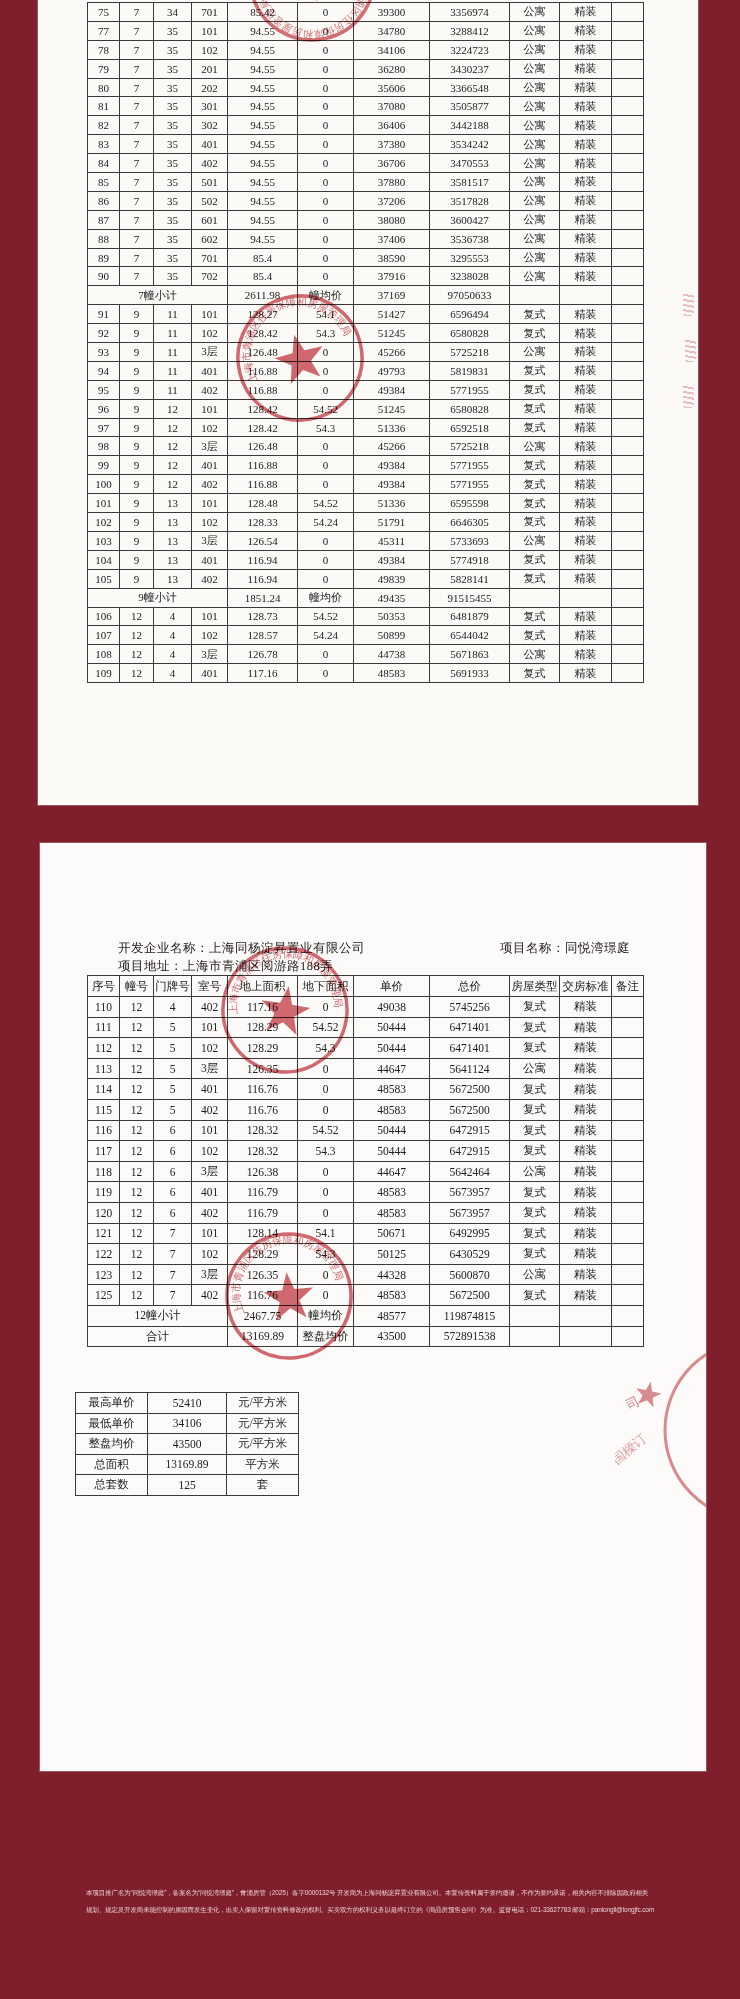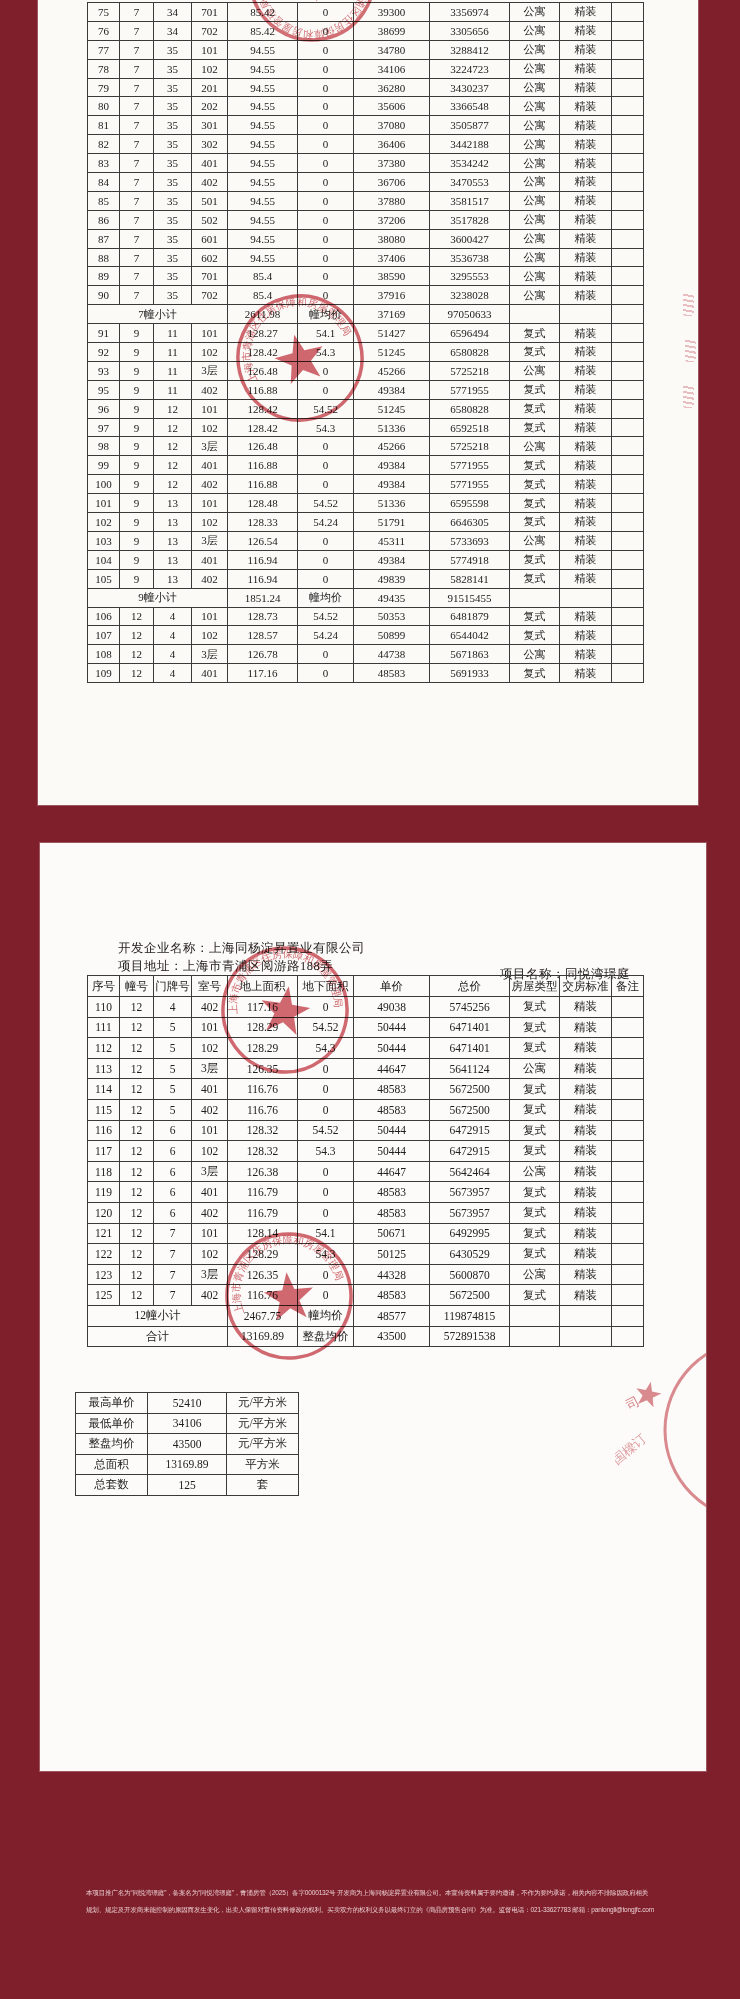--- a/index.html
+++ b/index.html
@@ -56,33 +56,20 @@
             <td>701</td>
             <td>85.42</td>
             <td>0</td>
             <td>39300</td>
             <td>3356974</td>
             <td>公寓</td>
             <td>精装</td>
             <td></td>
           </tr>
           <tr>
-            <td>76</td>
-            <td>7</td>
-            <td>34</td>
-            <td>702</td>
-            <td>85.42</td>
-            <td>0</td>
-            <td>38699</td>
-            <td>3305656</td>
-            <td>公寓</td>
-            <td>精装</td>
-            <td></td>
-          </tr>
-          <tr>
             <td>77</td>
             <td>7</td>
             <td>35</td>
             <td>101</td>
             <td>94.55</td>
             <td>0</td>
             <td>34780</td>
             <td>3288412</td>
             <td>公寓</td>
             <td>精装</td>
@@ -296,20 +283,33 @@
           <tr>
             <td>93</td>
             <td>9</td>
             <td>11</td>
             <td>3层</td>
             <td>126.48</td>
             <td>0</td>
             <td>45266</td>
             <td>5725218</td>
             <td>公寓</td>
+            <td>精装</td>
+            <td></td>
+          </tr>
+          <tr>
+            <td>94</td>
+            <td>9</td>
+            <td>11</td>
+            <td>401</td>
+            <td>116.88</td>
+            <td>0</td>
+            <td>49793</td>
+            <td>5819831</td>
+            <td>复式</td>
             <td>精装</td>
             <td></td>
           </tr>
           <tr>
             <td>95</td>
             <td>9</td>
             <td>11</td>
             <td>402</td>
             <td>116.88</td>
             <td>0</td>
@@ -534,21 +534,21 @@
       </text>
     </svg>
 
     <div class="frag" style="left:645px;top:292px;"></div>
     <div class="frag" style="left:647px;top:338px;"></div>
     <div class="frag" style="left:645px;top:384px;"></div>
   </div>
 
   <div class="sheet" id="page2">
     <div class="hline" style="left:78px;top:97px;">开发企业名称：上海同杨淀昇置业有限公司</div>
-    <div class="hline" style="left:460px;top:97px;margin-top:26px;">项目名称：同悦湾璟庭</div>
+    <div class="hline" style="left:460px;top:97px;">项目名称：同悦湾璟庭</div>
     <div class="hline" style="left:78px;top:115px;">项目地址：上海市青浦区阅游路188弄</div>
 
     <table class="t2">
       <colgroup>
         <col style="width:32px">
           <col style="width:34px">
           <col style="width:38px">
           <col style="width:36px">
         <col style="width:70px">
           <col style="width:56px">

